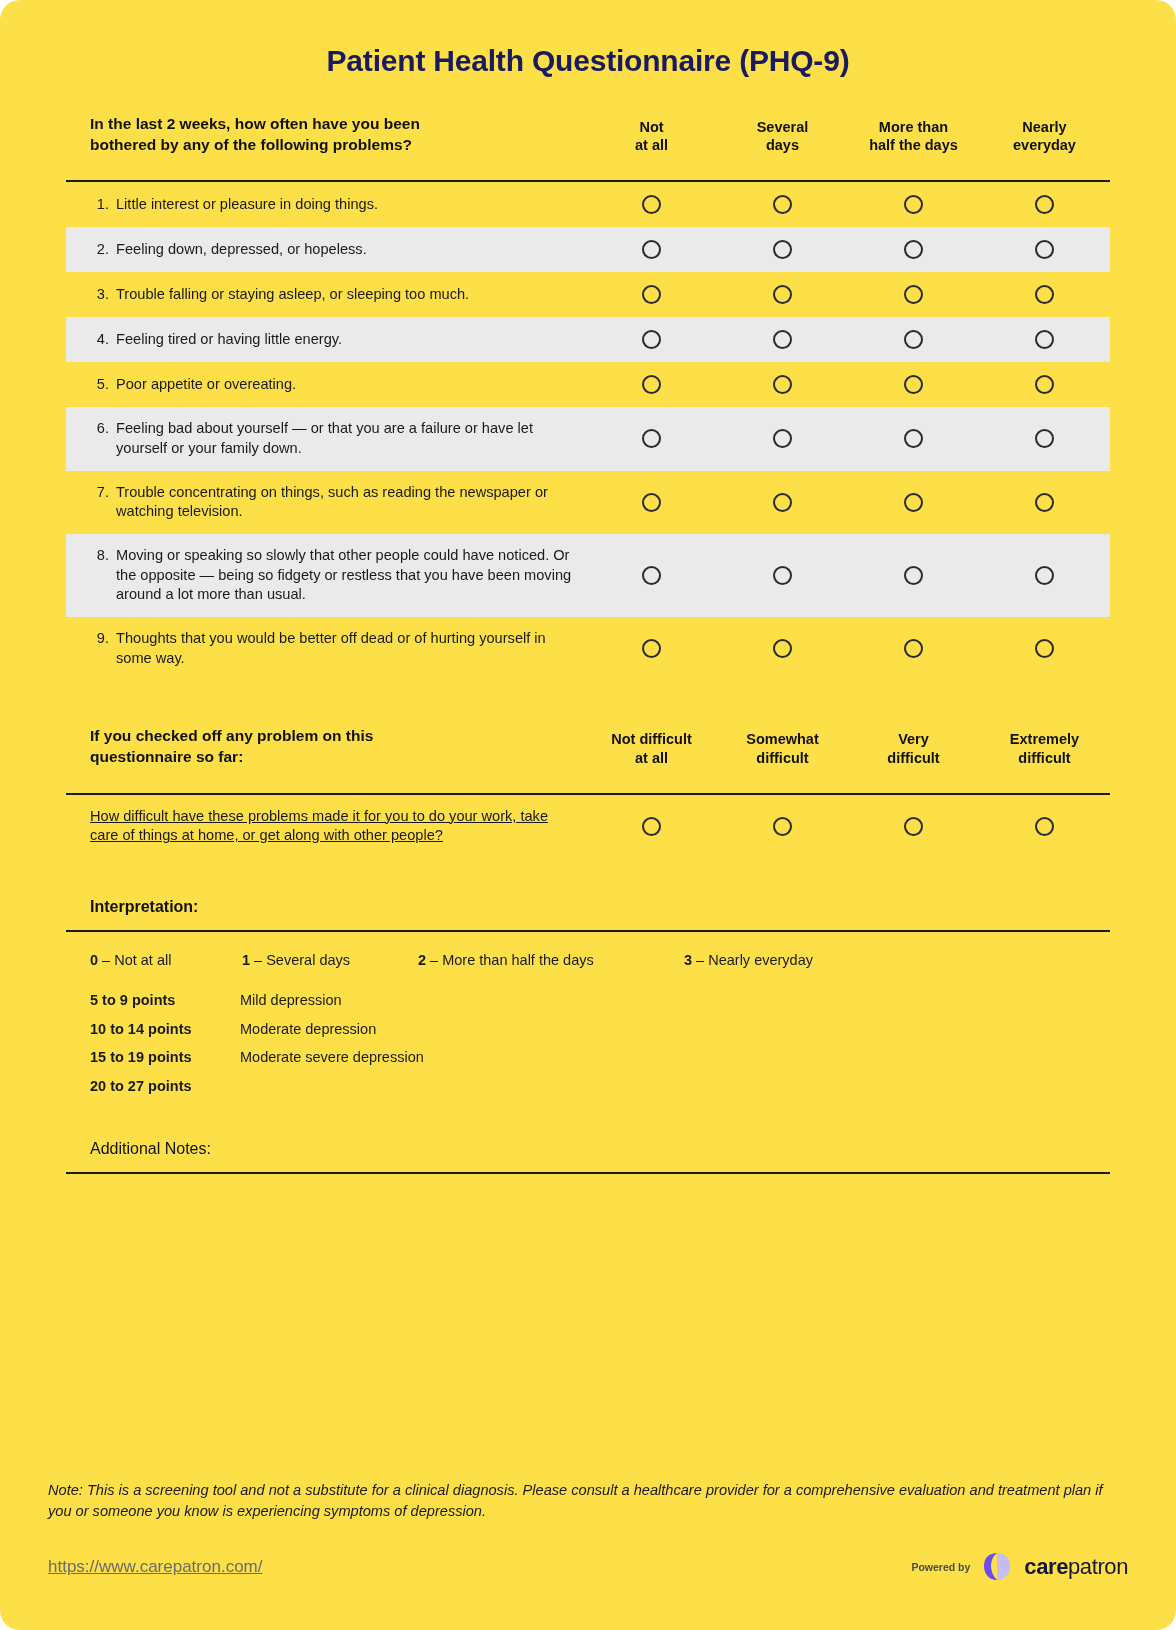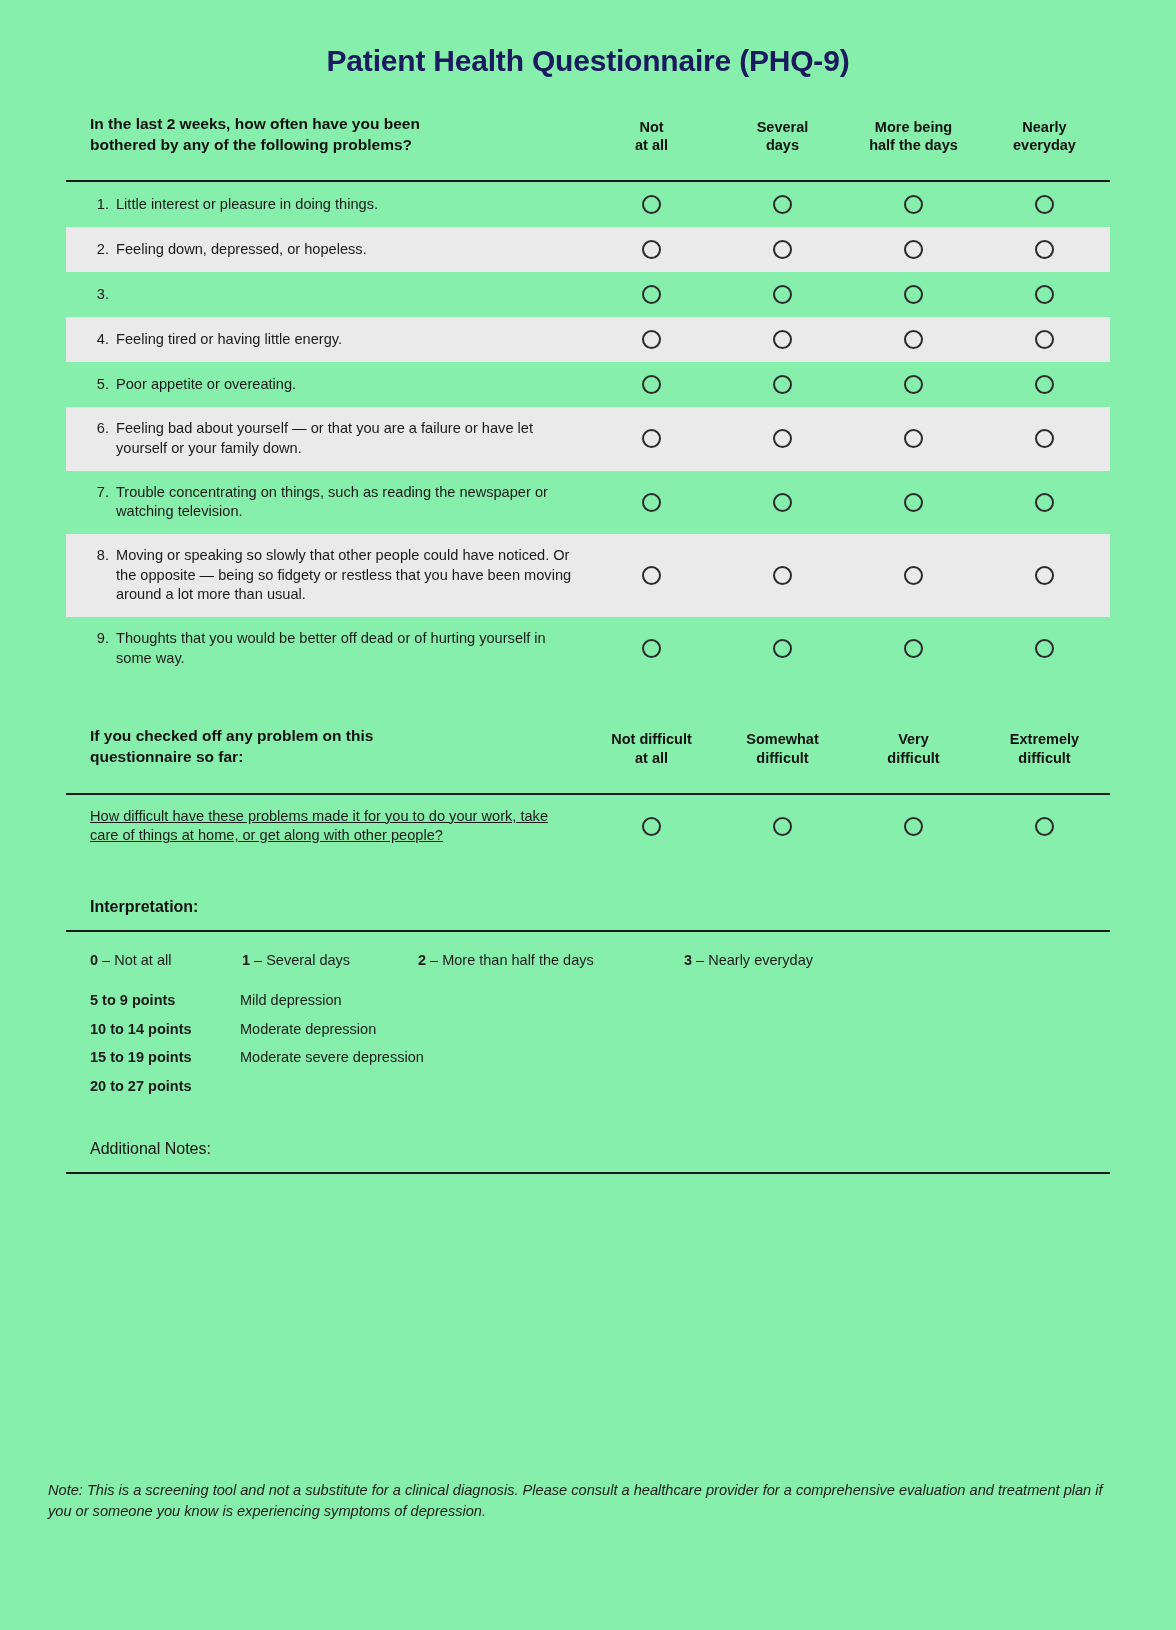--- a/index.html
+++ b/index.html
@@ -7,22 +7,23 @@
     width: 1176px;
     height: 1630px;
     background: #ffffff;
     font-family: "Liberation Sans", sans-serif;
     color: #111111;
   }
   .page {
     position: relative;
     width: 1176px;
     height: 1630px;
-    background: #86efac;
+    background: #fde047;
     padding: 0 48px;
+    border-radius: 20px;
   }
 
   
   .doc-title {
     text-align: center;
     font-size: 30px;
     font-weight: bold;
     color: #1a1a5e;
     letter-spacing: -0.2px;
     padding-top: 44px;
@@ -226,21 +227,21 @@
       </div>
     </div>
     <div class="opt-col">
       <div class="colhead">
         <div>Several</div>
         <div>days</div>
       </div>
     </div>
     <div class="opt-col">
       <div class="colhead">
-        <div>More being</div>
+        <div>More than</div>
         <div>half the days</div>
       </div>
     </div>
     <div class="opt-col">
       <div class="colhead">
         <div>Nearly</div>
         <div>everyday</div>
       </div>
     </div>
   </div>
@@ -280,20 +281,21 @@
         <span class="radio"></span>
       </div>
     <div class="opt-col">
         <span class="radio"></span>
       </div>
   </div>
 
   <div class="qrow item">
     <div class="qtext-col">
       <span class="qnum">3.</span>
+      <span class="qbody">Trouble falling or staying asleep, or sleeping too much.</span>
     </div>
     <div class="opt-col">
         <span class="radio"></span>
       </div>
     <div class="opt-col">
         <span class="radio"></span>
       </div>
     <div class="opt-col">
         <span class="radio"></span>
       </div>
@@ -499,14 +501,27 @@
       <div class="score-range">20 to 27 points</div>
     </div>
   </div>
 
   <div class="notes-title">Additional Notes:</div>
   <div class="rule"></div>
   <div style="width:1044px;margin:0 auto;height:260px;"></div>
 
   <div class="footer-note">Note: This is a screening tool and not a substitute for a clinical diagnosis. Please consult a healthcare provider for a comprehensive evaluation and treatment plan if you or someone you know is experiencing symptoms of depression.</div>
 
+  <div class="footer-bar">
+    <a class="site-url" href="#">https://www.carepatron.com/</a>
+    <div class="brand">
+      <span class="powered">Powered by</span>
+      <span class="logo-mark">
+        <svg width="34" height="34" viewBox="0 0 34 34" xmlns="http://www.w3.org/2000/svg">
+          <path d="M17 3 C25 3 30 8 30 16 C30 24 25 30 17 30 Z" fill="#c5bdf5"></path>
+          <path d="M17 3 C9 3 4 8 4 16 C4 24 9 30 17 30 C13 26 11 21 11 16 C11 11 13 6 17 3 Z" fill="#6c4cf0"></path>
+        </svg>
+      </span>
+      <span class="wordmark"><b>care</b><span>patron</span></span>
+    </div>
+  </div>
 
 </div>
 
 </body></html>

